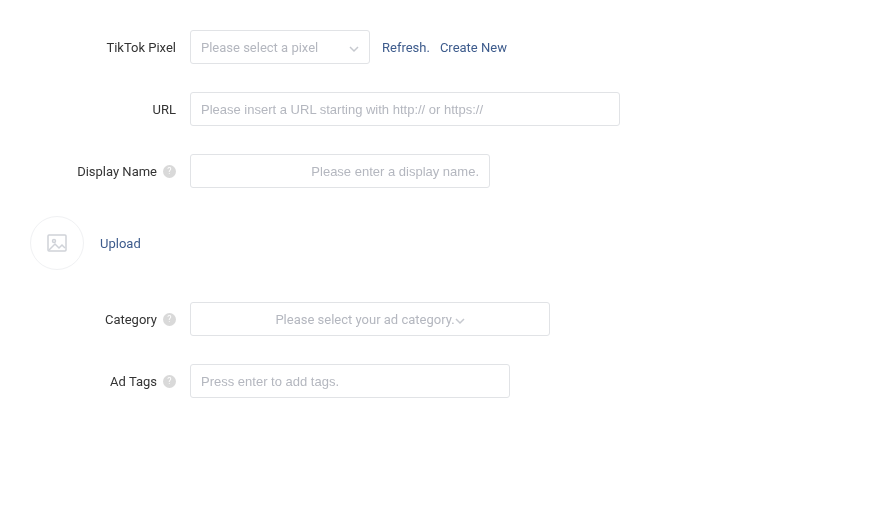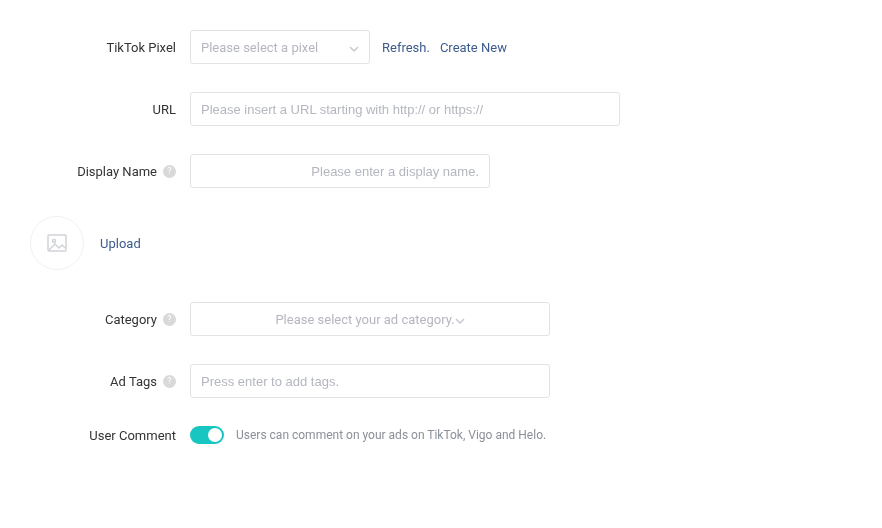--- a/index.html
+++ b/index.html
@@ -114,21 +114,21 @@
     }
     .category-select {
       width: 360px;
       position: relative;
       display: flex;
       align-items: center;
       justify-content: center;
       cursor: pointer;
     }
     .category-select .placeholder-text { color: #b4b7bf; }
-    .tags-input { width: 360px; padding-left: 10px; }
+    .tags-input { width: 320px; padding-left: 10px; }
     .toggle {
       width: 34px;
       height: 18px;
       border-radius: 10px;
       background: #17c6c0;
       position: relative;
       cursor: pointer;
     }
     .toggle-knob {
       width: 14px;
@@ -222,23 +222,14 @@
   <div class="form-row">
     <div class="form-label">
       <span>Ad Tags</span>
       <span class="help-icon">?</span>
     </div>
     <div class="form-content">
       <input type="text" class="text-input tags-input" placeholder="Press enter to add tags." style="">
     </div>
   </div>
 
-  <div class="form-row">
-    <div class="form-label">User Comment</div>
-    <div class="form-content">
-      <div class="toggle">
-        <div class="toggle-knob"></div>
-      </div>
-      <span class="comment-text">Users can comment on your ads on TikTok, Vigo and Helo.</span>
-    </div>
-  </div>
 
 </div>
 
 </body></html>

